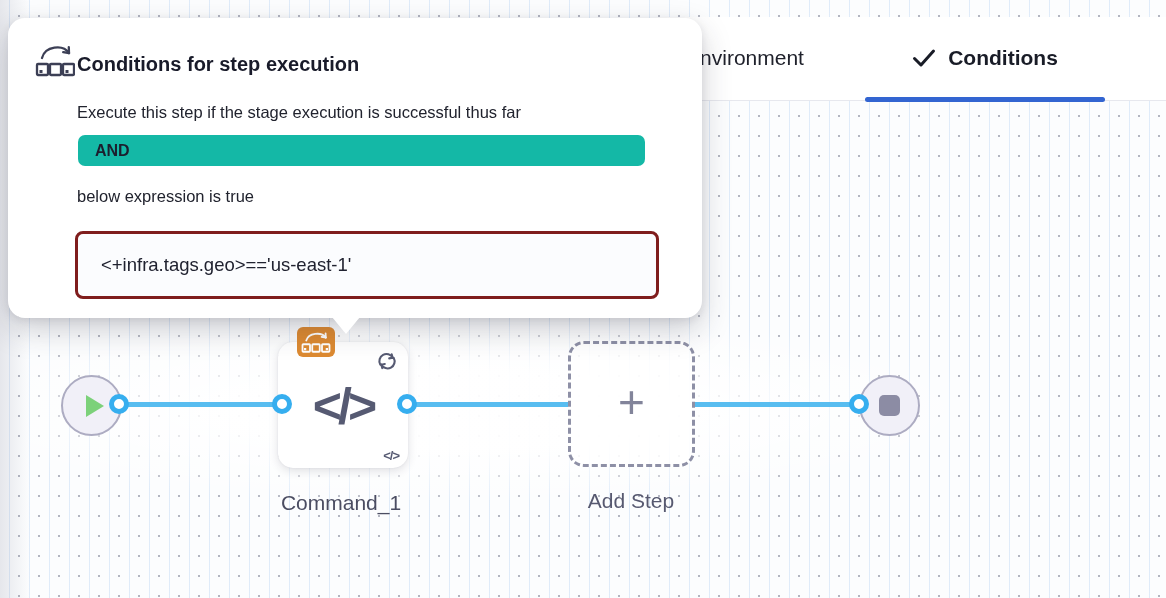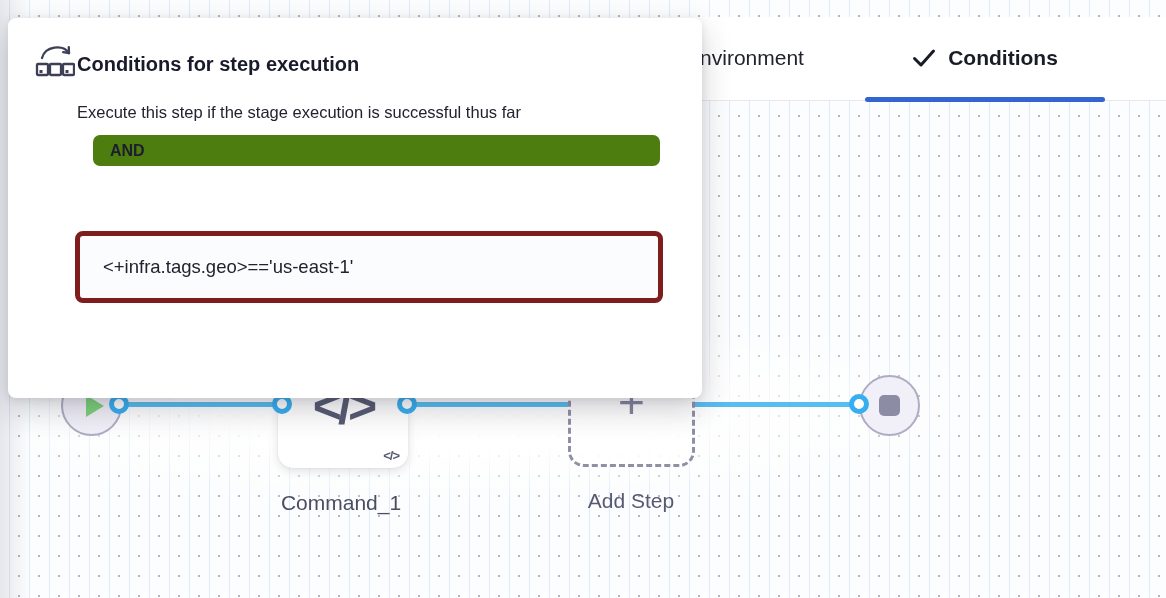--- a/index.html
+++ b/index.html
@@ -84,40 +84,40 @@
     position:absolute;left:568px;top:341px;width:121px;height:120px;z-index:3;
     border:3px dashed #8e90a6;border-radius:16px;background:rgba(255,255,255,.7);
     display:flex;align-items:center;justify-content:center;cursor:pointer;
   }
   .plus-glyph{font-size:46px;font-weight:400;color:#82849a;line-height:1;margin-top:-4px;}
   .node-label{position:absolute;z-index:3;width:220px;text-align:center;font-size:21px;}
   .label-cmd{left:231px;top:491px;color:#4b4d62;text-align:center;}
   .label-add{left:521px;top:489px;color:#575970;text-align:center;}
   
   .popover{
-    position:absolute;left:8px;top:18px;width:694px;height:380px;z-index:10;
-    background:#ffffff;border-radius:8px;
+    position:absolute;left:8px;top:18px;width:694px;height:300px;z-index:10;
+    background:#ffffff;border-radius:17px;
     box-shadow:0 12px 30px rgba(40,41,61,.22),0 2px 8px rgba(40,41,61,.10);
   }
   .pop-caret{
     position:absolute;left:324px;top:299px;width:0;height:0;
     border-left:14px solid transparent;border-right:14px solid transparent;border-top:17px solid #ffffff;
   }
   .pop-icon{position:absolute;left:27px;top:22px;width:40px;height:38px;}
   .pop-title{position:absolute;left:69px;top:35px;font-size:20px;font-weight:700;color:#191b2a;}
   .pop-desc{position:absolute;left:69px;top:85px;font-size:16.5px;color:#21232e;}
   .pop-and{
-    position:absolute;left:85px;top:117px;width:567px;height:31px;
-    background:#4d7c0f;border-radius:7px;display:flex;align-items:center;
+    position:absolute;left:70px;top:117px;width:567px;height:31px;
+    background:#14b8a6;border-radius:7px;display:flex;align-items:center;
   }
   .pop-and span{margin-left:17px;font-size:16px;font-weight:700;color:#1c1e2e;}
   .pop-expr-intro{position:absolute;left:69px;top:169px;font-size:16.5px;color:#21232e;}
   .pop-code{
     position:absolute;left:67px;top:213px;width:578px;height:62px;
-    background:#fbfcfe;border:5px solid #7f1d1d;border-radius:8px;
+    background:#fbfcfe;border:3px solid #7f1d1d;border-radius:8px;
     display:flex;align-items:center;
   }
   .pop-code span{margin-left:23px;font-size:18.5px;color:#202230;}
   svg{display:block;}
 </style>
 </head>
 <body>
 
 <div class="canvas">
   <div class="left-shade"></div>
@@ -201,18 +201,19 @@
         <path d="M34 13 l-0.2 -5.8"></path>
       </g>
       <rect x="4.5" y="30" width="3" height="3" fill="#3c3f55"></rect>
       <rect x="30.5" y="30" width="3" height="3" fill="#3c3f55"></rect>
     </svg>
     <div class="pop-title">Conditions for step execution</div>
     <div class="pop-desc">Execute this step if the stage execution is successful thus far</div>
     <div class="pop-and">
       <span>AND</span>
     </div>
+    <div class="pop-expr-intro">below expression is true</div>
     <div class="pop-code">
       <span>&lt;+infra.tags.geo&gt;=='us-east-1'</span>
     </div>
     <div class="pop-caret"></div>
   </div>
 </div>
 
 </body></html>

